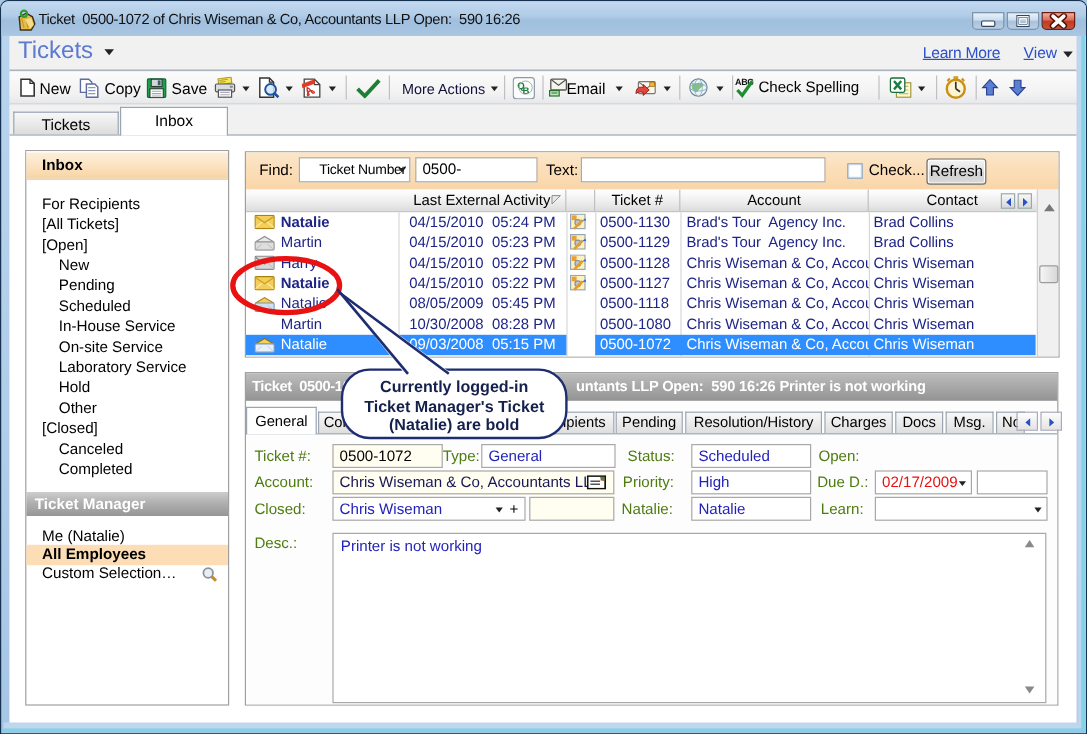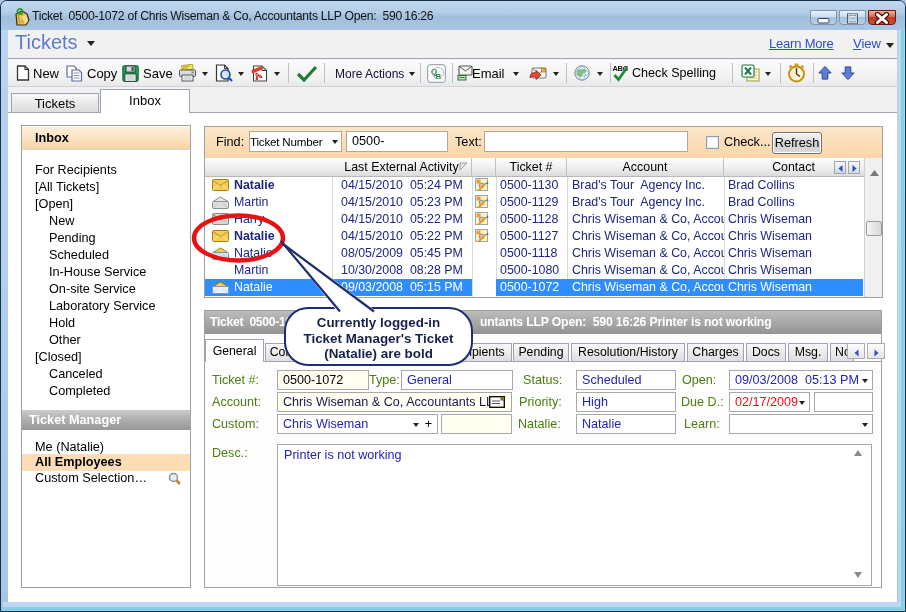--- a/index.html
+++ b/index.html
@@ -289,21 +289,21 @@
     <div class="sbi" style="top:345px">Custom Selection…</div>
     <svg class="abs" style="left:146px;top:346px" width="14" height="14" viewBox="0 0 14 14">
         <circle cx="5.5" cy="5.5" r="4" fill="#e8eef2" stroke="#8a949c" stroke-width="1.5"></circle>
         <path d="M8.5 8.5 L12 12" stroke="#c8862a" stroke-width="2.5"></path>
       </svg>
   </div>
 
   <div class="abs" id="gridpanel">
     <div id="findbar">
       <span class="fbl" style="left:11px">Find:</span>
-      <div class="fbox" style="left:44px;width:93px;font-size:11.6px;letter-spacing:-0.2px"><span style="margin-left:0">Ticket Number</span><div class="dd" style="left:82px;top:8px"></div></div>
+      <div class="fbox" style="left:44px;width:93px;font-size:11.6px;letter-spacing:-0.2px"><span style="margin-left:16px">Ticket Number</span><div class="dd" style="left:82px;top:8px"></div></div>
       <div class="fbox" style="left:141px;width:102px"><span style="margin-left:5px">0500-</span></div>
       <span class="fbl" style="left:250px">Text:</span>
       <div class="fbox" style="left:279px;width:204px"></div>
       <div id="fcheck"></div>
       <span class="fbl" style="left:519px">Check...</span>
       <div id="refreshbtn">Refresh</div>
     </div>
     <div id="gridhdr">
       <div class="ghc" style="left:127px;width:140px">Last External Activity<svg class="abs" style="right:3px;top:4px" width="9" height="9" viewBox="0 0 9 9">
             <path d="M1 1 H8 L1 8 Z" fill="#e8e8e8" stroke="#888" stroke-width="0.8"></path>
@@ -468,38 +468,37 @@
         </svg></div>
     <div id="dpage"></div>
 
     <span class="flab" style="left:7px;top:62px">Ticket #:</span>
     <div class="fbx cream" style="left:72px;top:59px;width:92px;padding-left:5px"><span class="blk">0500-1072</span></div>
     <span class="flab" style="left:164px;top:62px;">Type:</span>
     <div class="fbx" style="left:196px;top:59px;width:112px;padding-left:5px">General</div>
     <span class="flab" style="left:318px;top:62px">Status:</span>
     <div class="fbx" style="left:371px;top:59px;width:100px;padding-left:5px">Scheduled</div>
     <span class="flab" style="left:477px;top:62px">Open:</span>
-    <div class="fbx" style="left:524px;top:59px;width:144px;padding-left:5px">09/03/2008&nbsp; 05:13 PM<div class="fdd" style="right:4px"></div></div>
 
     <span class="flab" style="left:7px;top:84px">Account:</span>
     <div class="fbx cream" style="left:72px;top:81px;width:235px;padding-left:5px;color:#181858">Chris Wiseman &amp; Co, Accountants LLP
       <svg class="abs" style="right:6px;top:3px" width="16" height="12" viewBox="0 0 16 12">
           <rect x="0.7" y="0.7" width="14.6" height="10.6" fill="#fff" stroke="#111" stroke-width="1.4"></rect>
           <path d="M3 5 H11 M3 7.5 H11" stroke="#555" stroke-width="1.2"></path>
           <rect x="11.5" y="1.5" width="3" height="3" fill="#e23b24"></rect>
           <path d="M11.5 1.5 L14.5 4.5" stroke="#2a9e2a" stroke-width="1.4"></path>
         </svg>
     </div>
     <span class="flab" style="left:314px;top:84px">Priority:</span>
     <div class="fbx" style="left:371px;top:81px;width:100px;padding-left:5px">High</div>
     <span class="flab" style="left:476px;top:84px">Due D.:</span>
     <div class="fbx" style="left:524px;top:81px;width:81px;padding-left:5px;color:#e81010">02/17/2009<div class="fdd" style="right:4px"></div></div>
     <div class="fbx" style="left:609px;top:81px;width:59px"></div>
 
-    <span class="flab" style="left:7px;top:106px">Custom:</span>
+    <span class="flab" style="left:7px;top:106px">Closed:</span>
     <div class="fbx" style="left:72px;top:103px;width:161px;padding-left:5px">Chris Wiseman<div class="fdd" style="right:18px"></div><span class="blk" style="position:absolute;right:5px;top:0">+</span></div>
     <div class="fbx cream" style="left:236px;top:103px;width:71px"></div>
     <span class="flab" style="left:313px;top:106px">Natalie:</span>
     <div class="fbx" style="left:371px;top:103px;width:100px;padding-left:5px">Natalie</div>
     <span class="flab" style="left:479px;top:106px">Learn:</span>
     <div class="fbx" style="left:524px;top:103px;width:144px">
         <div class="fdd" style="right:4px"></div>
       </div>
 
     <span class="flab" style="left:7px;top:135px">Desc.:</span>

